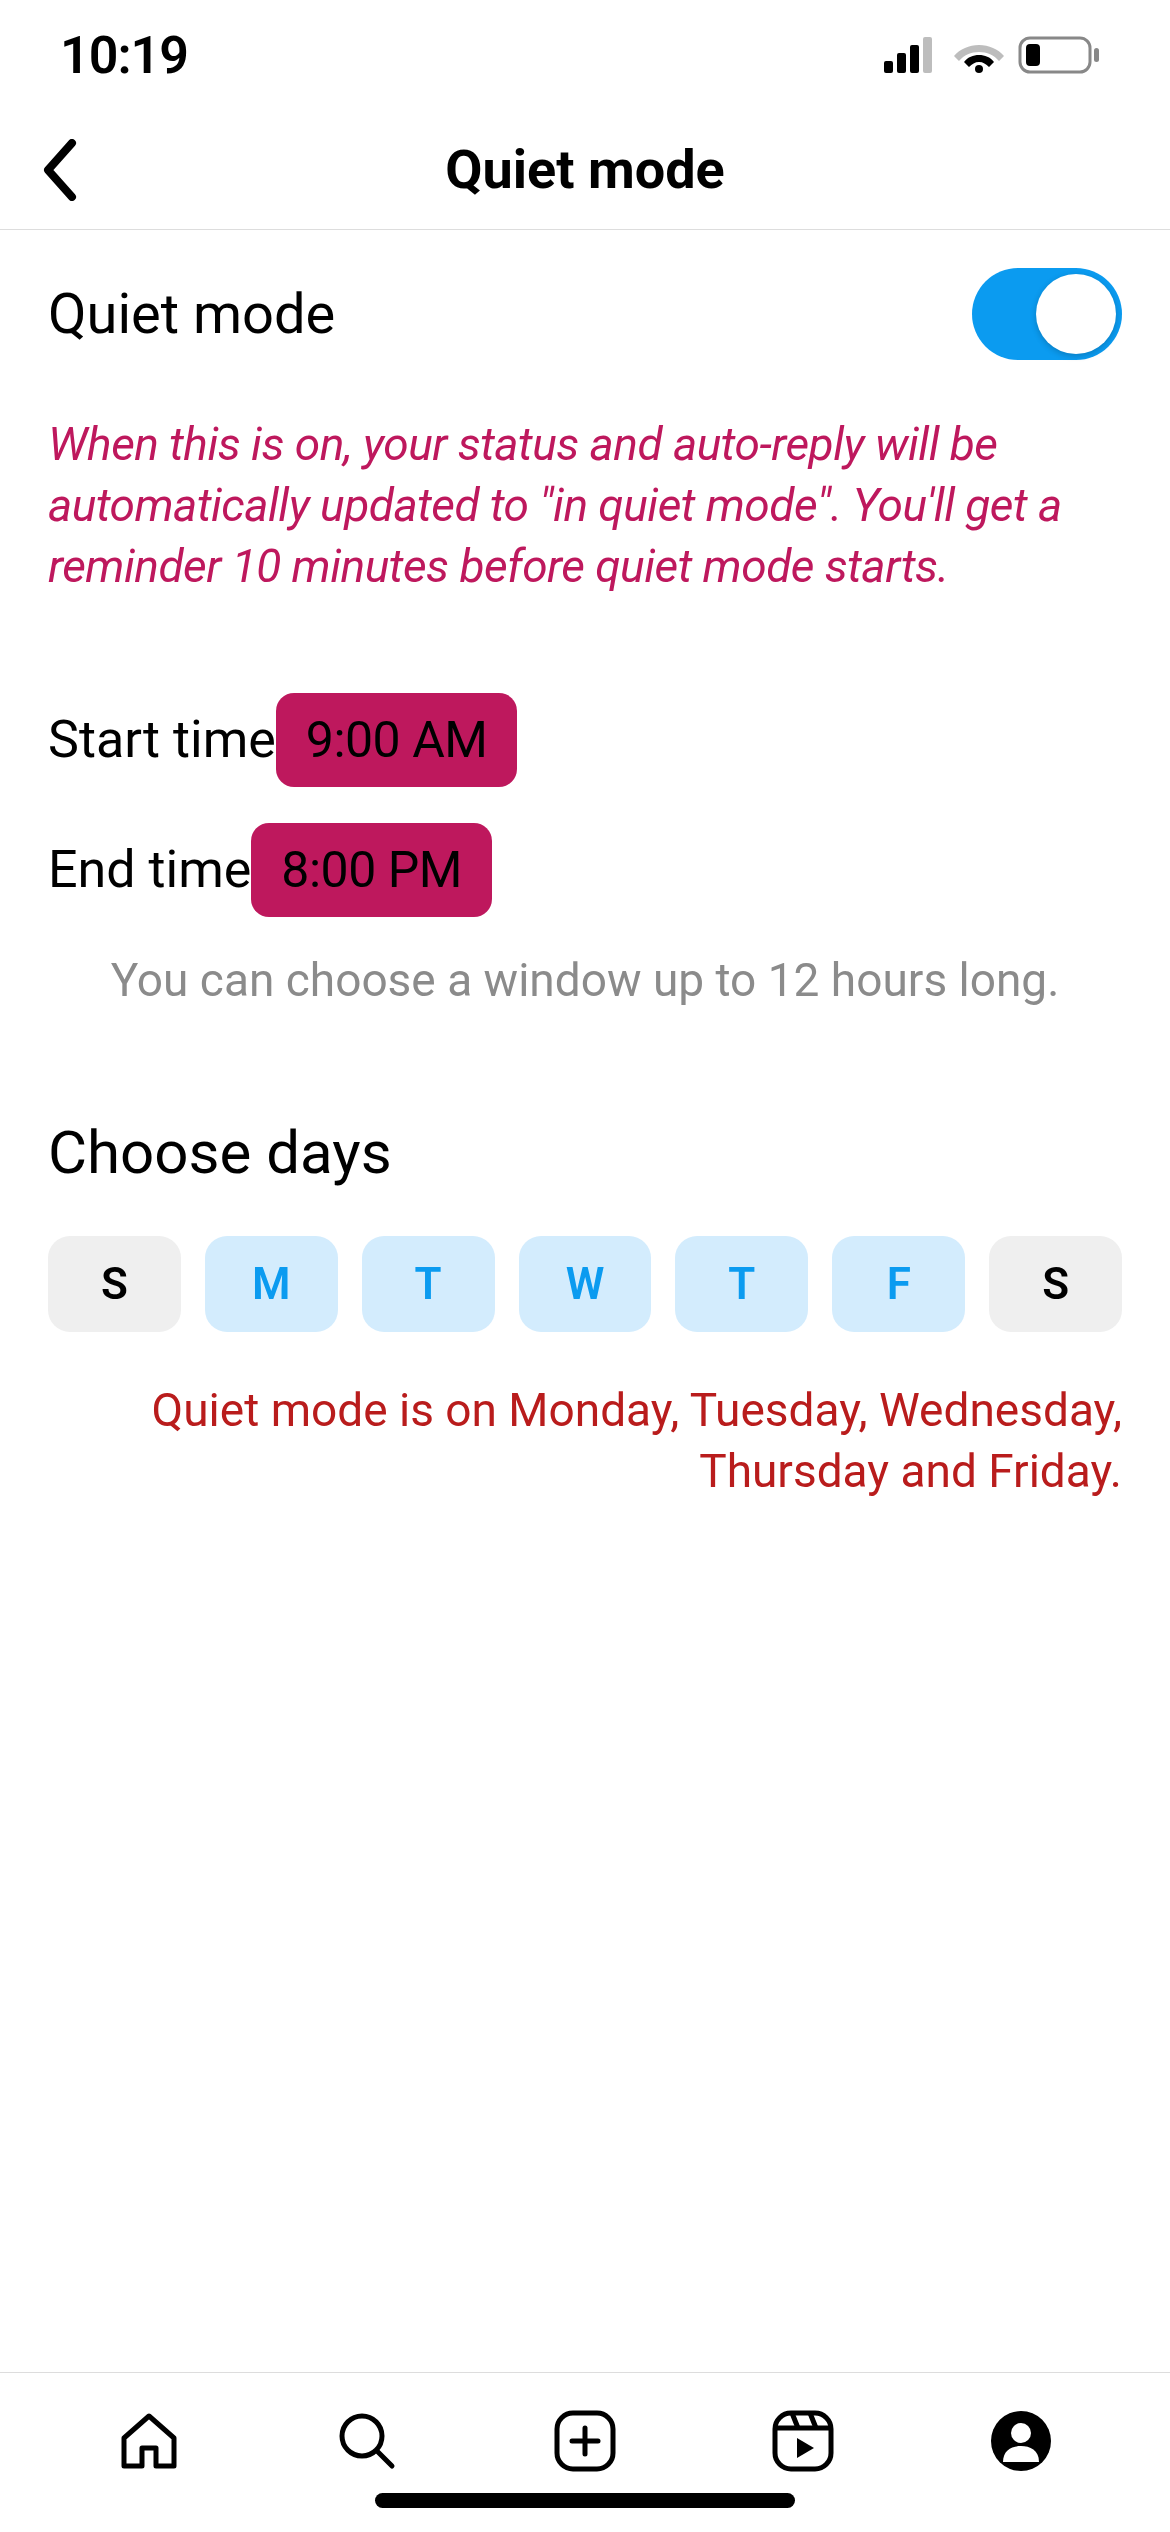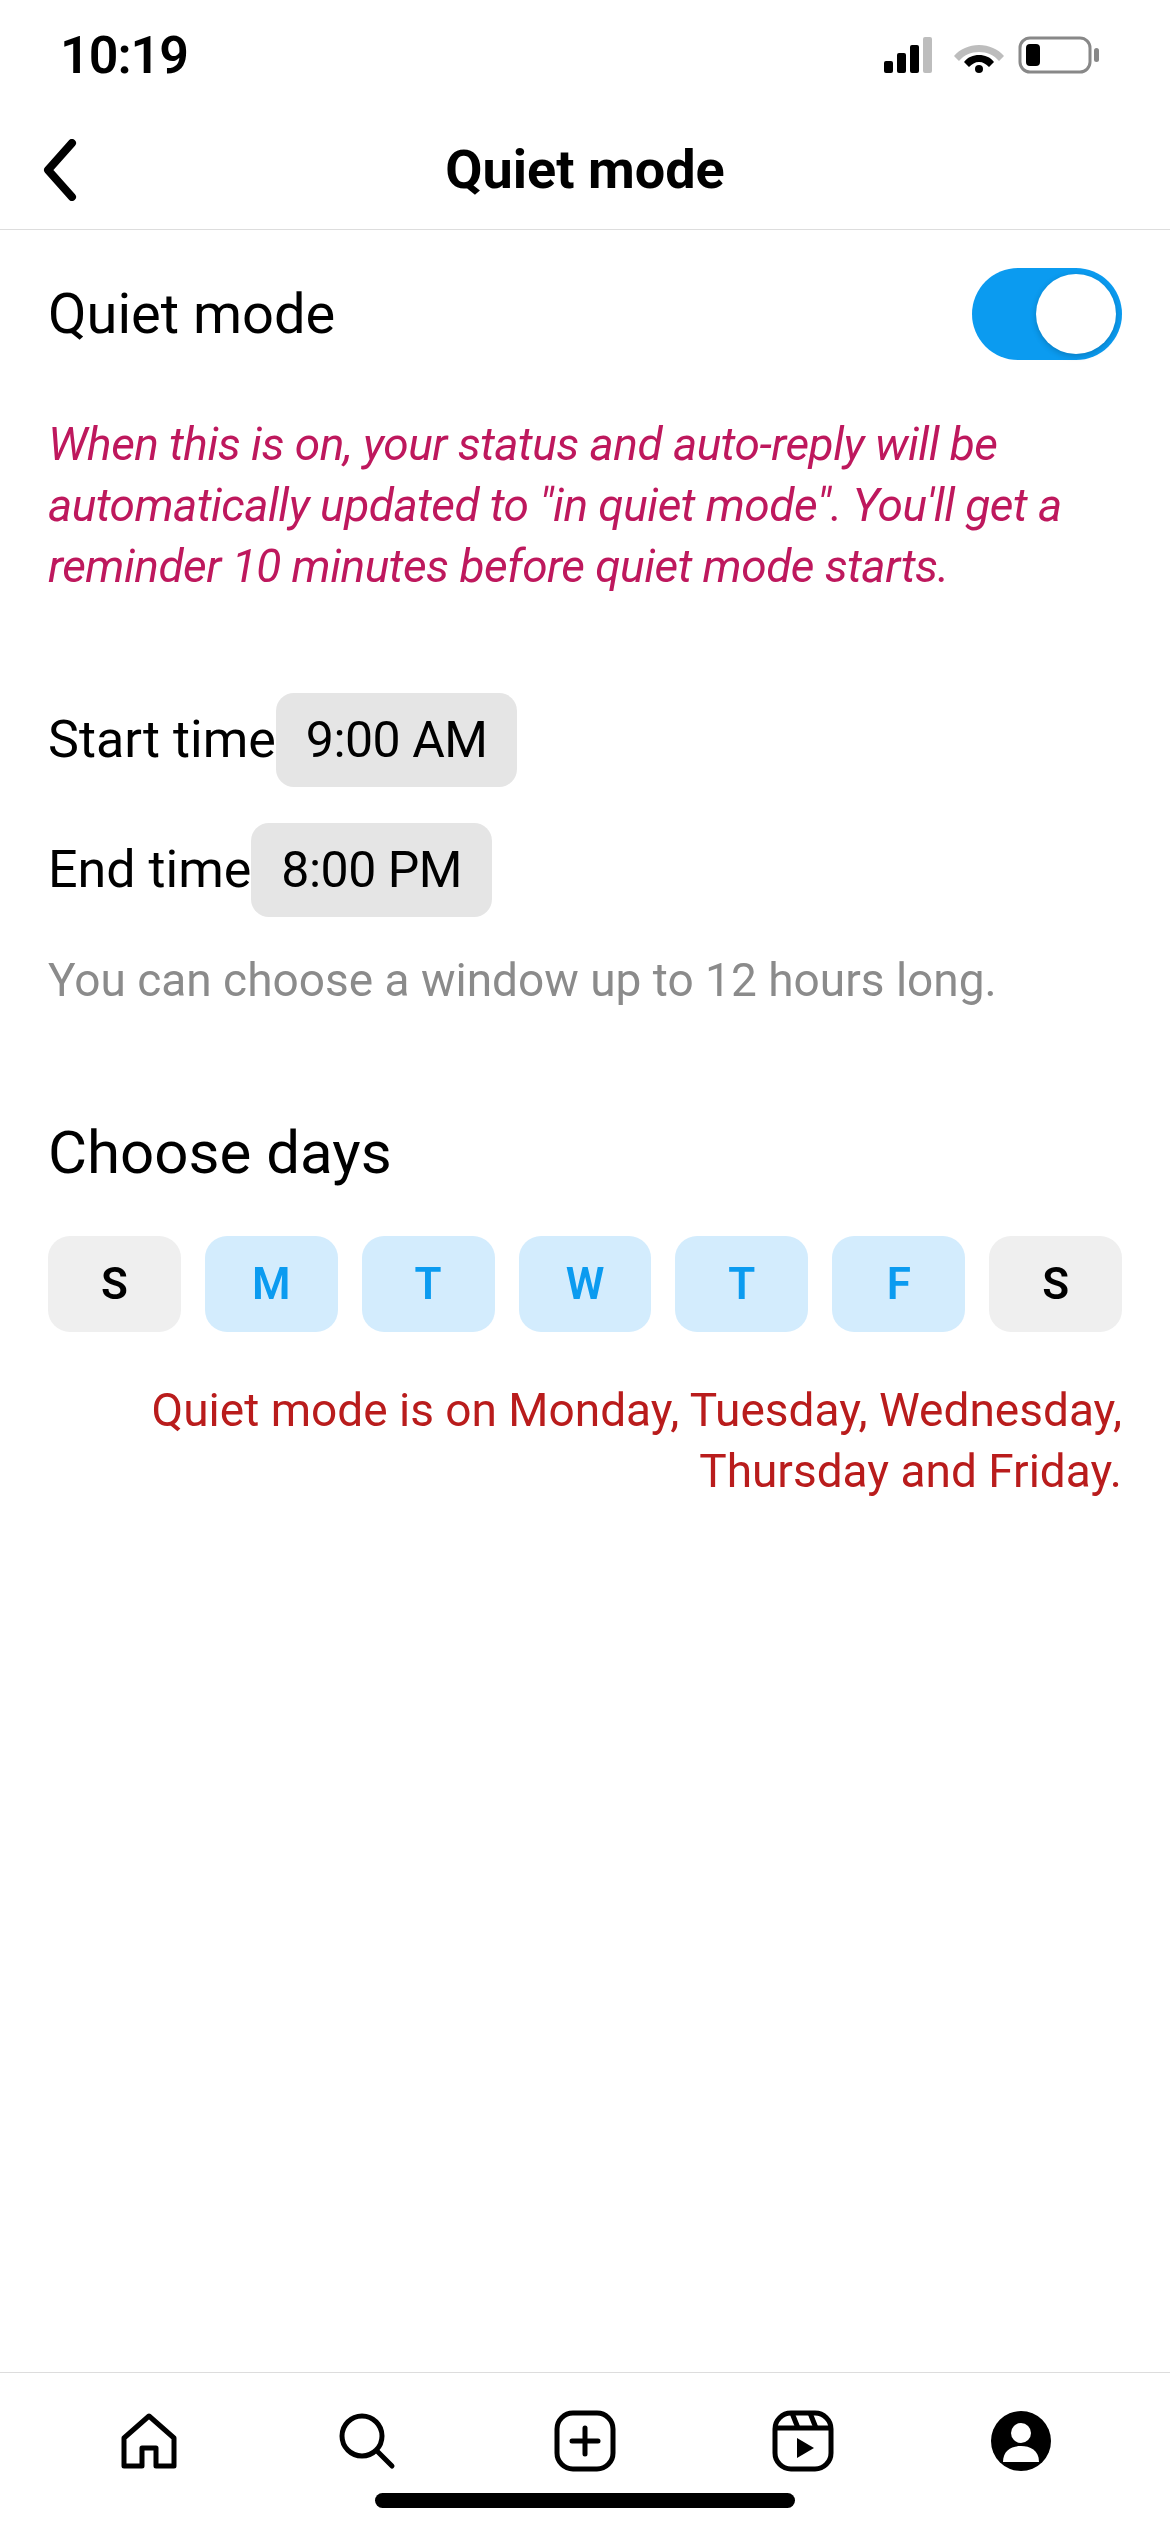--- a/index.html
+++ b/index.html
@@ -103,31 +103,32 @@
       display: flex;
       align-items: center;
       justify-content: flex-start;
       margin-bottom: 36px;
     }
     .time-label {
       font-size: 52px;
       color: #000;
     }
     .time-value {
-      background: #e5e5e5;
+      background: #be185d;
       border-radius: 18px;
       padding: 18px 30px;
       font-size: 50px;
       color: #000;
       letter-spacing: -0.5px;
     }
     .time-hint {
       font-size: 46px;
       color: #8B8B8B;
       margin-top: 25px;
+      text-align: center;
     }
     .days-section {
       margin-top: 110px;
     }
     .days-title {
       font-size: 60px;
       color: #000;
     }
     .days-grid {
       display: flex;

